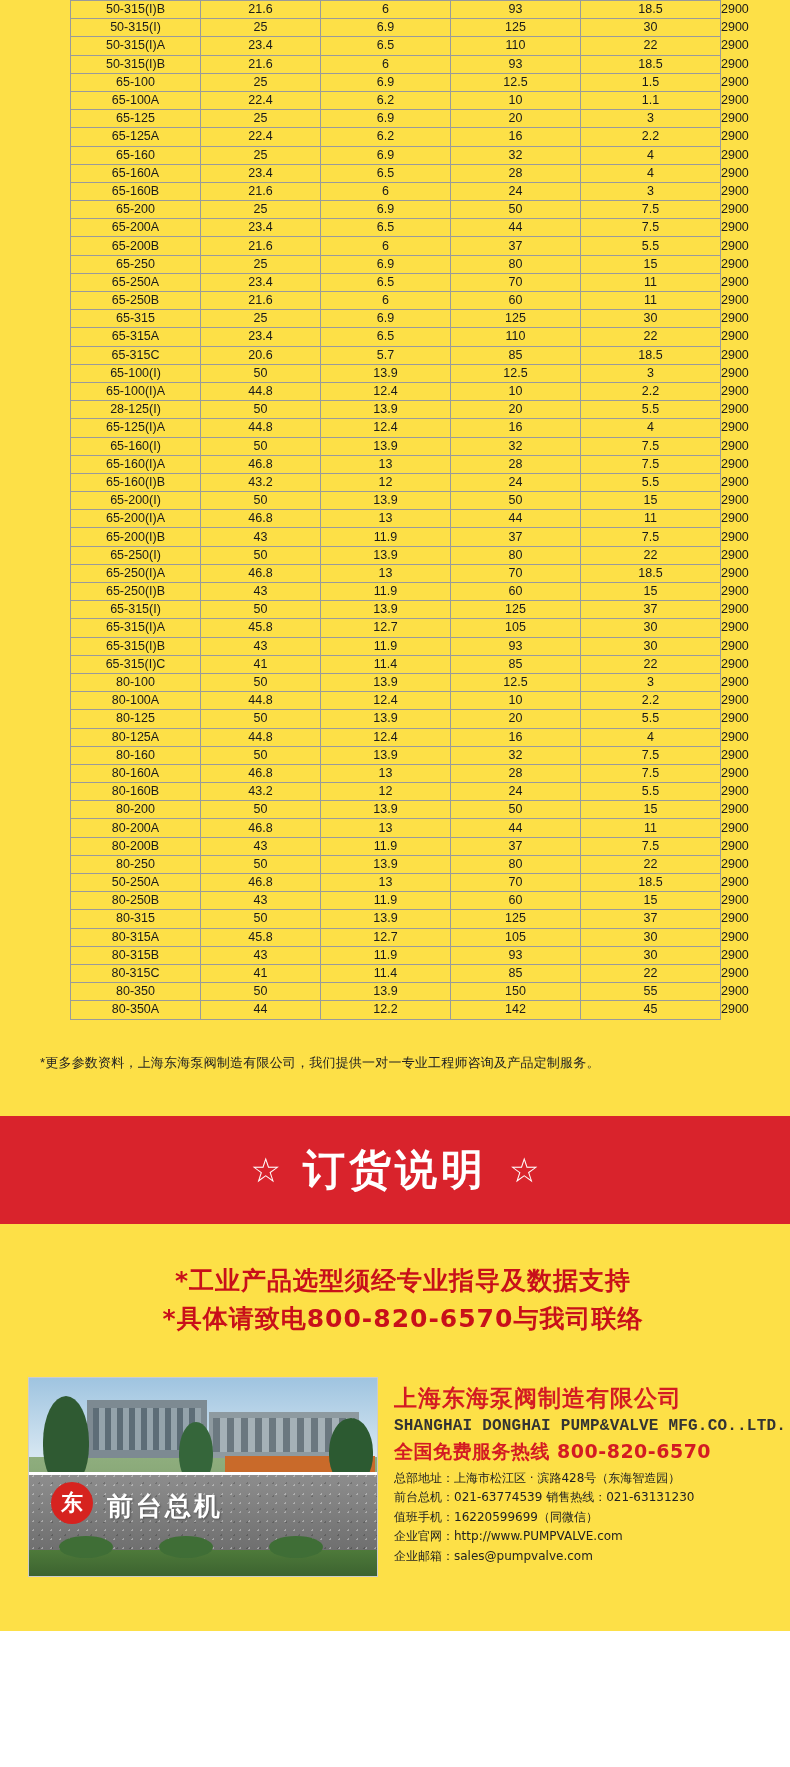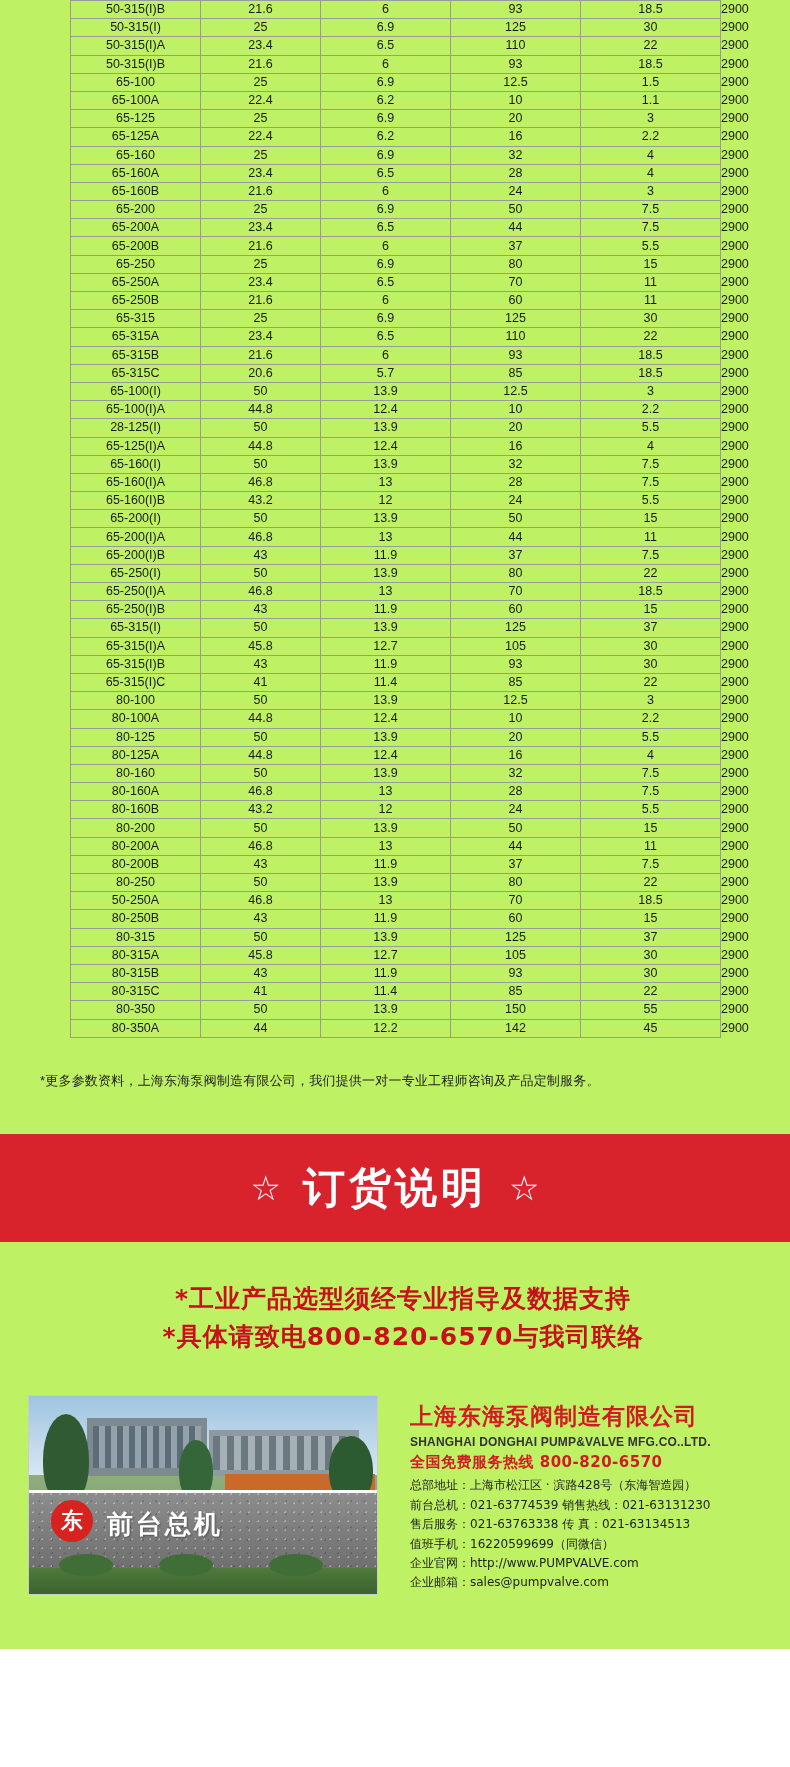--- a/index.html
+++ b/index.html
@@ -5,21 +5,21 @@
   * { box-sizing: border-box; }
   html, body {
     margin: 0; padding: 0;
     width: 790px;
     background: #ffffff;
     font-family: "Liberation Sans", sans-serif;
   }
   .page {
     width: 790px;
     position: relative;
-    background: #bef264;
+    background: #fde047;
   }
 
   
   .table-wrap {
     padding: 0 70px;
   }
   table.spec {
     border-collapse: collapse;
     width: 650px;
     table-layout: fixed;
@@ -142,41 +142,42 @@
     color:#ffffff; font-size:22px; font-weight:bold; font-family:"DejaVu Sans", sans-serif; }
   .photo .wall-text { position:absolute; left:78px; bottom:52px;
     color:#ffffff; font-size:26px; font-weight:bold; letter-spacing:3px;
     font-family:"DejaVu Sans", sans-serif; text-shadow:1px 1px 2px rgba(0,0,0,.35); }
   .photo .grass { position:absolute; left:0; bottom:0; width:100%; height:26px;
     background: linear-gradient(#4e7a3a, #3c6330); }
   .photo .shrub { position:absolute; bottom:18px; width:54px; height:22px;
     background:#3f6e36; border-radius:50%; }
 
   .company {
-    padding-left: 32px;
+    padding-left: 16px;
     padding-top: 6px;
   }
   .company-cn {
     color: #d31b23;
     font-size: 23px;
     font-weight: bold;
     letter-spacing: 1px;
     font-family: "DejaVu Sans", sans-serif;
   }
   .company-en {
     color: #333333;
-    font-size: 12px;
+    font-size: 16px;
     font-weight: bold;
     letter-spacing: 0.2px;
     margin-top: 3px;
-    font-family: Liberation Sans, sans-serif;
+    font-family: Liberation Mono, monospace;
+    text-align: center;
   }
   .hotline {
     color: #d31b23;
-    font-size: 15px;
+    font-size: 19px;
     font-weight: bold;
     margin-top: 4px;
     letter-spacing: 0.5px;
     font-family: "DejaVu Sans", sans-serif;
   }
   .contact-line {
     font-size: 12px;
     color: #222222;
     line-height: 1.62;
     font-family: "DejaVu Sans", sans-serif;
@@ -343,28 +344,20 @@
             <td>125</td>
             <td>30</td>
             <td>2900</td>
           </tr>
           <tr>
             <td>65-315A</td>
             <td>23.4</td>
             <td>6.5</td>
             <td>110</td>
             <td>22</td>
-            <td>2900</td>
-          </tr>
-          <tr>
-            <td>65-315B</td>
-            <td>21.6</td>
-            <td>6</td>
-            <td>93</td>
-            <td>18.5</td>
             <td>2900</td>
           </tr>
           <tr>
             <td>65-315C</td>
             <td>20.6</td>
             <td>5.7</td>
             <td>85</td>
             <td>18.5</td>
             <td>2900</td>
           </tr>
@@ -694,21 +687,20 @@
       <div class="shrub" style="left:240px;"></div>
     </div>
 
     <div class="company">
       <div class="company-cn">上海东海泵阀制造有限公司</div>
       <div class="company-en">SHANGHAI DONGHAI PUMP&amp;VALVE MFG.CO..LTD.</div>
       <div class="hotline">全国免费服务热线  800-820-6570</div>
       <div class="contact-list" id="contact-list">
           <div class="contact-line">总部地址：上海市松江区 · 滨路428号（东海智造园）</div>
           <div class="contact-line">前台总机：021-63774539    销售热线：021-63131230</div>
-          <div class="contact-line">售后服务：021-63763338   传    真：021-63134513</div>
           <div class="contact-line">值班手机：16220599699（同微信）</div>
           <div class="contact-line">企业官网：http://www.PUMPVALVE.com</div>
           <div class="contact-line">企业邮箱：sales@pumpvalve.com</div>
         </div>
     </div>
   </div>
 
   <div class="spacer-bottom"></div>
 </div>
 

